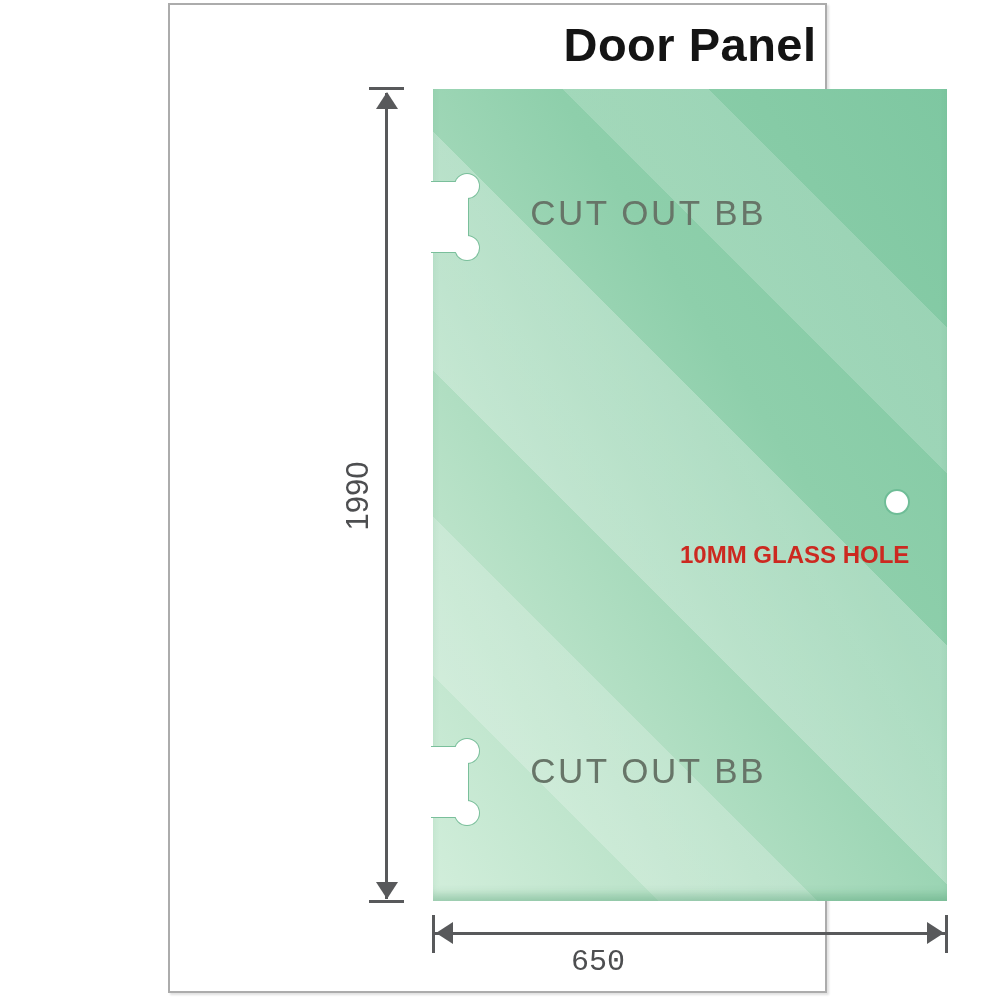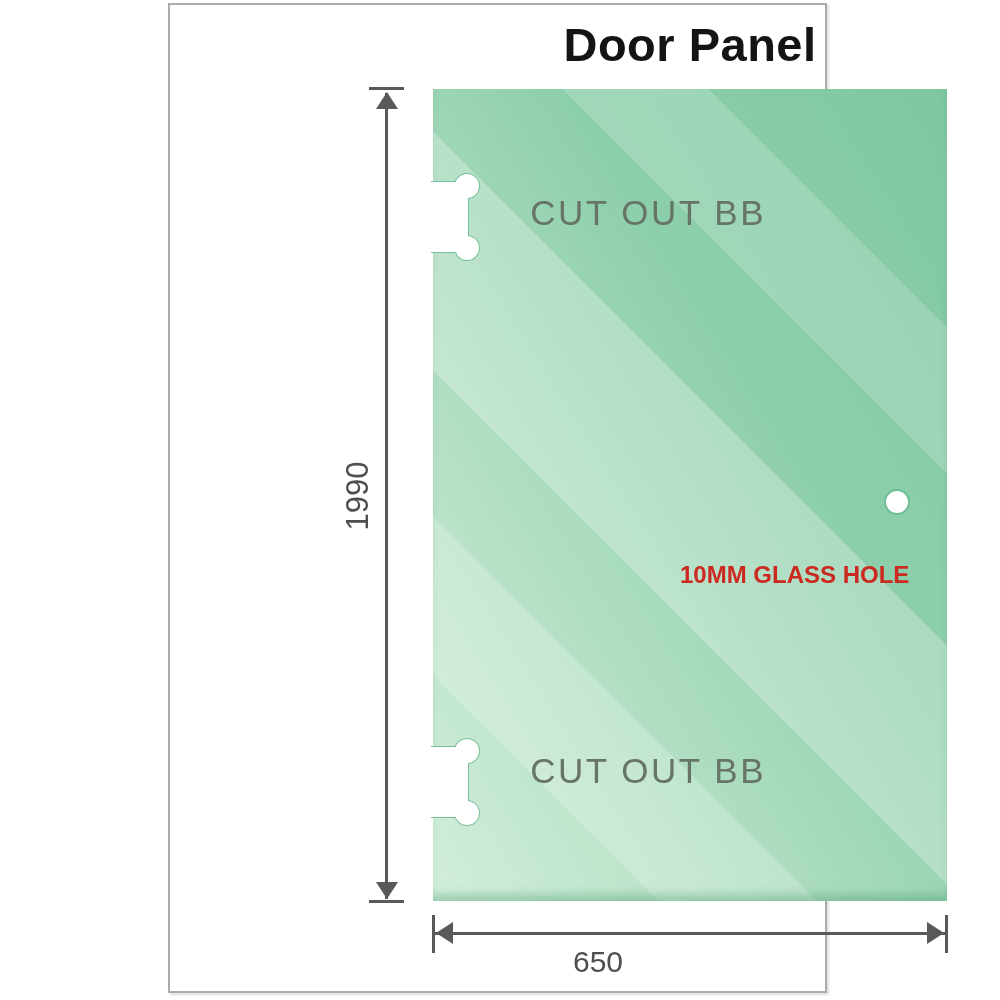--- a/index.html
+++ b/index.html
@@ -112,21 +112,20 @@
   .hole-label {
     position: absolute;
     left: 510px;
     top: 536px;
     width: 200px;
     text-align: center;
     font-size: 24px;
     font-weight: bold;
     color: var(--hole-label-red, #cc2920);
     white-space: nowrap;
-    margin-top: 20px;
   }
   
   .dim-line-v {
     position: absolute;
     left: 215px;
     top: 88px;
     width: 3px;
     height: 806px;
     background: var(--dimension-gray, #58595b);
   }
@@ -204,20 +203,21 @@
     border-left: 17px solid var(--dimension-gray, #58595b);
   }
   .dim-label-h {
     position: absolute;
     left: 368px;
     top: 940px;
     width: 120px;
     text-align: center;
     font-size: 30px;
     color: var(--dim-text, #4d4e50);
+    font-family: Liberation Mono, monospace;
   }
 </style>
 </head>
 <body>
 
 <div class="canvas">
   <div class="frame">
 
     <div class="title">Door Panel</div>
 

